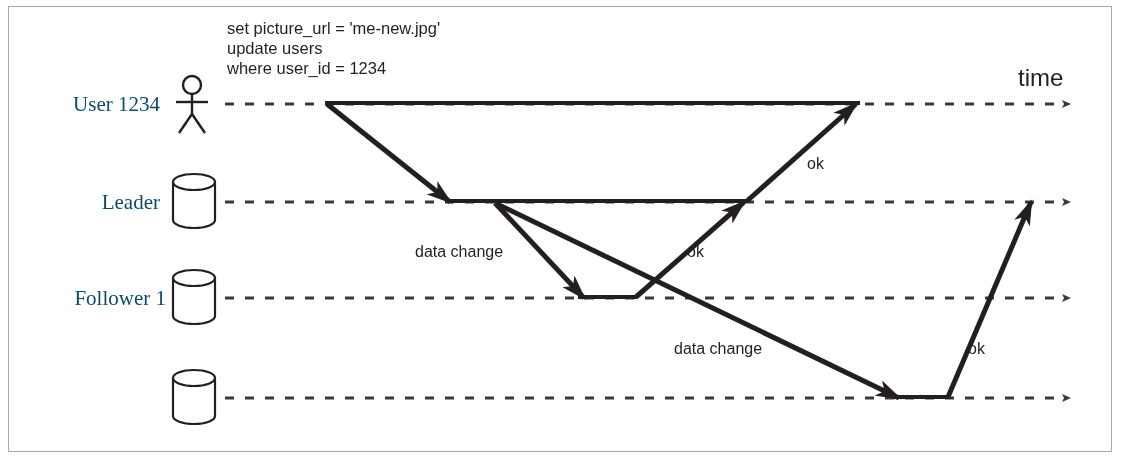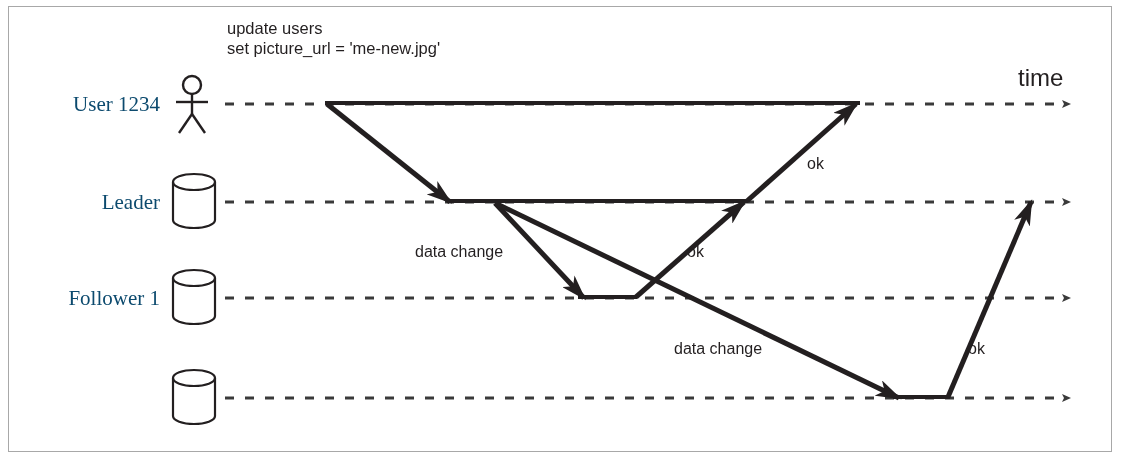--- a/index.html
+++ b/index.html
@@ -59,21 +59,21 @@
 
     <line x1="948" y1="397" x2="1031" y2="202" stroke="#231f20" stroke-width="5" marker-end="url(#bigArrow)"></line>
   </svg>
 
   <div class="lane-label" style="left:0px;top:92px;width:160px;">
     <span>User 1234</span>
   </div>
   <div class="lane-label" style="left:0px;top:190px;width:160px;">
     <span>Leader</span>
   </div>
-  <div class="lane-label" style="left:0px;top:286px;width:160px;">
+  <div class="lane-label" style="left:0px;top:286px;width:160px;padding-left:6px;">
     <span>Follower 1</span>
   </div>
 
   <div class="icon-box" style="left:170px;top:74px;">
     <svg width="44" height="62" viewBox="0 0 44 62" xmlns="http://www.w3.org/2000/svg">
       <circle cx="22" cy="11" r="9" fill="none" stroke="#231f20" stroke-width="2.4"></circle>
       <line x1="22" y1="20" x2="22" y2="40" stroke="#231f20" stroke-width="2.4"></line>
       <line x1="6" y1="28" x2="38" y2="28" stroke="#231f20" stroke-width="2.4"></line>
       <line x1="22" y1="40" x2="9" y2="59" stroke="#231f20" stroke-width="2.4"></line>
       <line x1="22" y1="40" x2="35" y2="59" stroke="#231f20" stroke-width="2.4"></line>
@@ -101,22 +101,23 @@
   <div class="icon-box" style="left:170px;top:368px;">
     <svg width="48" height="58" viewBox="0 0 48 58" xmlns="http://www.w3.org/2000/svg">
       <ellipse cx="24" cy="10" rx="21" ry="8" fill="#fff" stroke="#231f20" stroke-width="2.2"></ellipse>
       <path d="M3,10 L3,48" fill="none" stroke="#231f20" stroke-width="2.2"></path>
       <path d="M45,10 L45,48" fill="none" stroke="#231f20" stroke-width="2.2"></path>
       <path d="M3,48 A21,8 0 0 0 45,48" fill="none" stroke="#231f20" stroke-width="2.2"></path>
     </svg>
   </div>
 
   <div class="note" style="left:227px;top:18px;">
+    <div>set picture_url = 'me-new.jpg'</div>
     <div>update users</div>
-    <div>set picture_url = 'me-new.jpg'</div>
+    <div>where user_id = 1234</div>
   </div>
 
   <div class="timelabel" style="left:1018px;top:64px;">
     <span>time</span>
   </div>
 
   <div class="msg" style="left:807px;top:155px;">
     <span>ok</span>
   </div>
 

